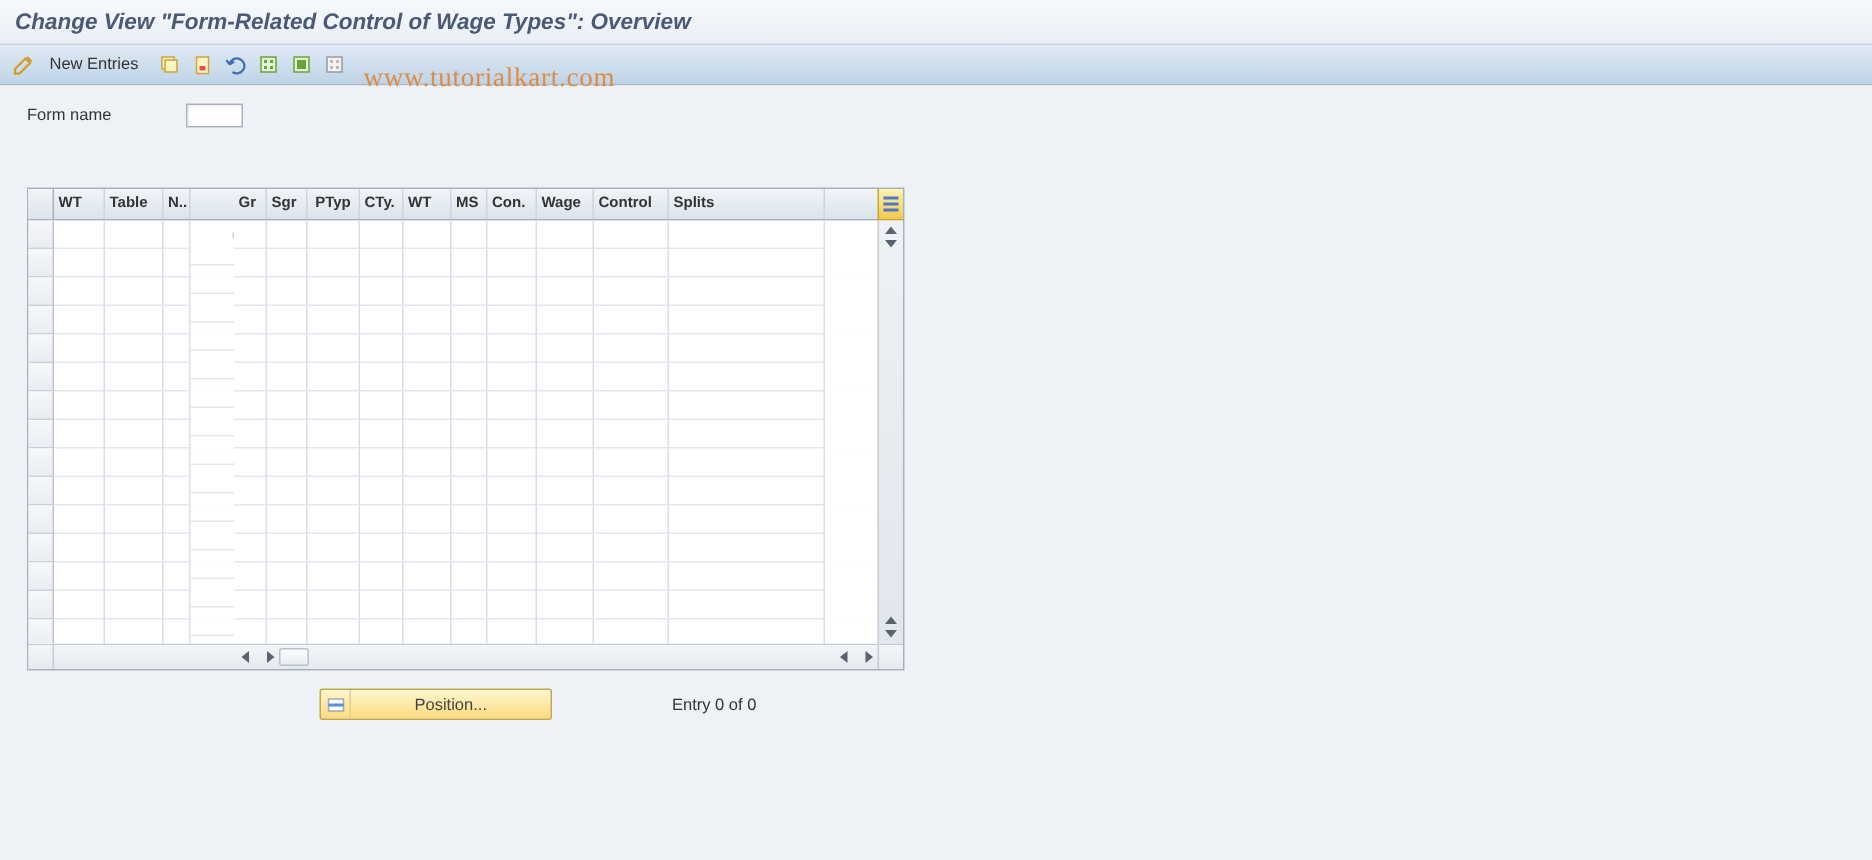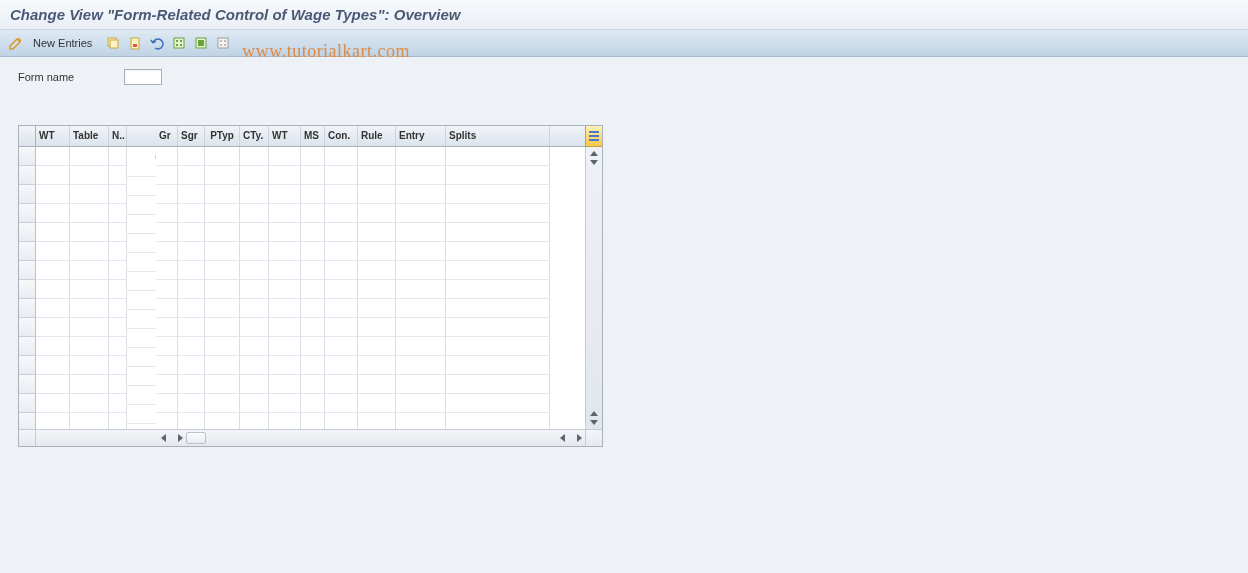--- a/index.html
+++ b/index.html
@@ -317,22 +317,22 @@
           <div class="hcol c-tbl">Table</div>
           <div class="hcol c-n">N..</div>
           <div class="hcol c-win">Win.</div>
           <div class="hcol c-gr">Gr</div>
           <div class="hcol c-sgr">Sgr</div>
           <div class="hcol c-ptyp">PTyp</div>
           <div class="hcol c-cty">CTy.</div>
           <div class="hcol c-wt2">WT</div>
           <div class="hcol c-ms">MS</div>
           <div class="hcol c-con">Con.</div>
-          <div class="hcol c-rule">Rule</div>
-          <div class="hcol c-spl">Entry</div>
+          <div class="hcol c-rule">Wage</div>
+          <div class="hcol c-spl">Control</div>
           <div class="hcol c-dspl">Splits</div>
         </div>
         <div class="grid-body" id="grid-body">
             <div class="grid-row">
               <div class="rowsel"></div>
               <div class="cell c-wt"></div>
               <div class="cell c-tbl"></div>
               <div class="cell c-n"></div>
               <div class="cell c-win"></div>
               <div class="cell c-gr"></div>
@@ -614,14 +614,26 @@
         <div class="thumb"></div>
         <div class="right-group">
           <div class="arrow-left"></div>
           <div class="arrow-right"></div>
         </div>
       </div>
       <div class="spacer" style="border-left:1px solid #c3ccd6;border-right:none;"></div>
     </div>
   </div>
 
+  <div class="footer-row">
+    <div class="position-btn">
+      <span class="pbicon">
+        <svg width="14" height="14" viewBox="0 0 14 14">
+            <rect x="2" y="3" width="10" height="8" fill="#fff" stroke="#9fa8b3"></rect>
+            <rect x="2" y="6" width="10" height="2" fill="#5b8ed6"></rect>
+          </svg>
+      </span>
+      <span class="plabel">Position...</span>
+    </div>
+    <span class="entry-label">Entry 0 of 0</span>
+  </div>
 
 </div>
 
 </body></html>

